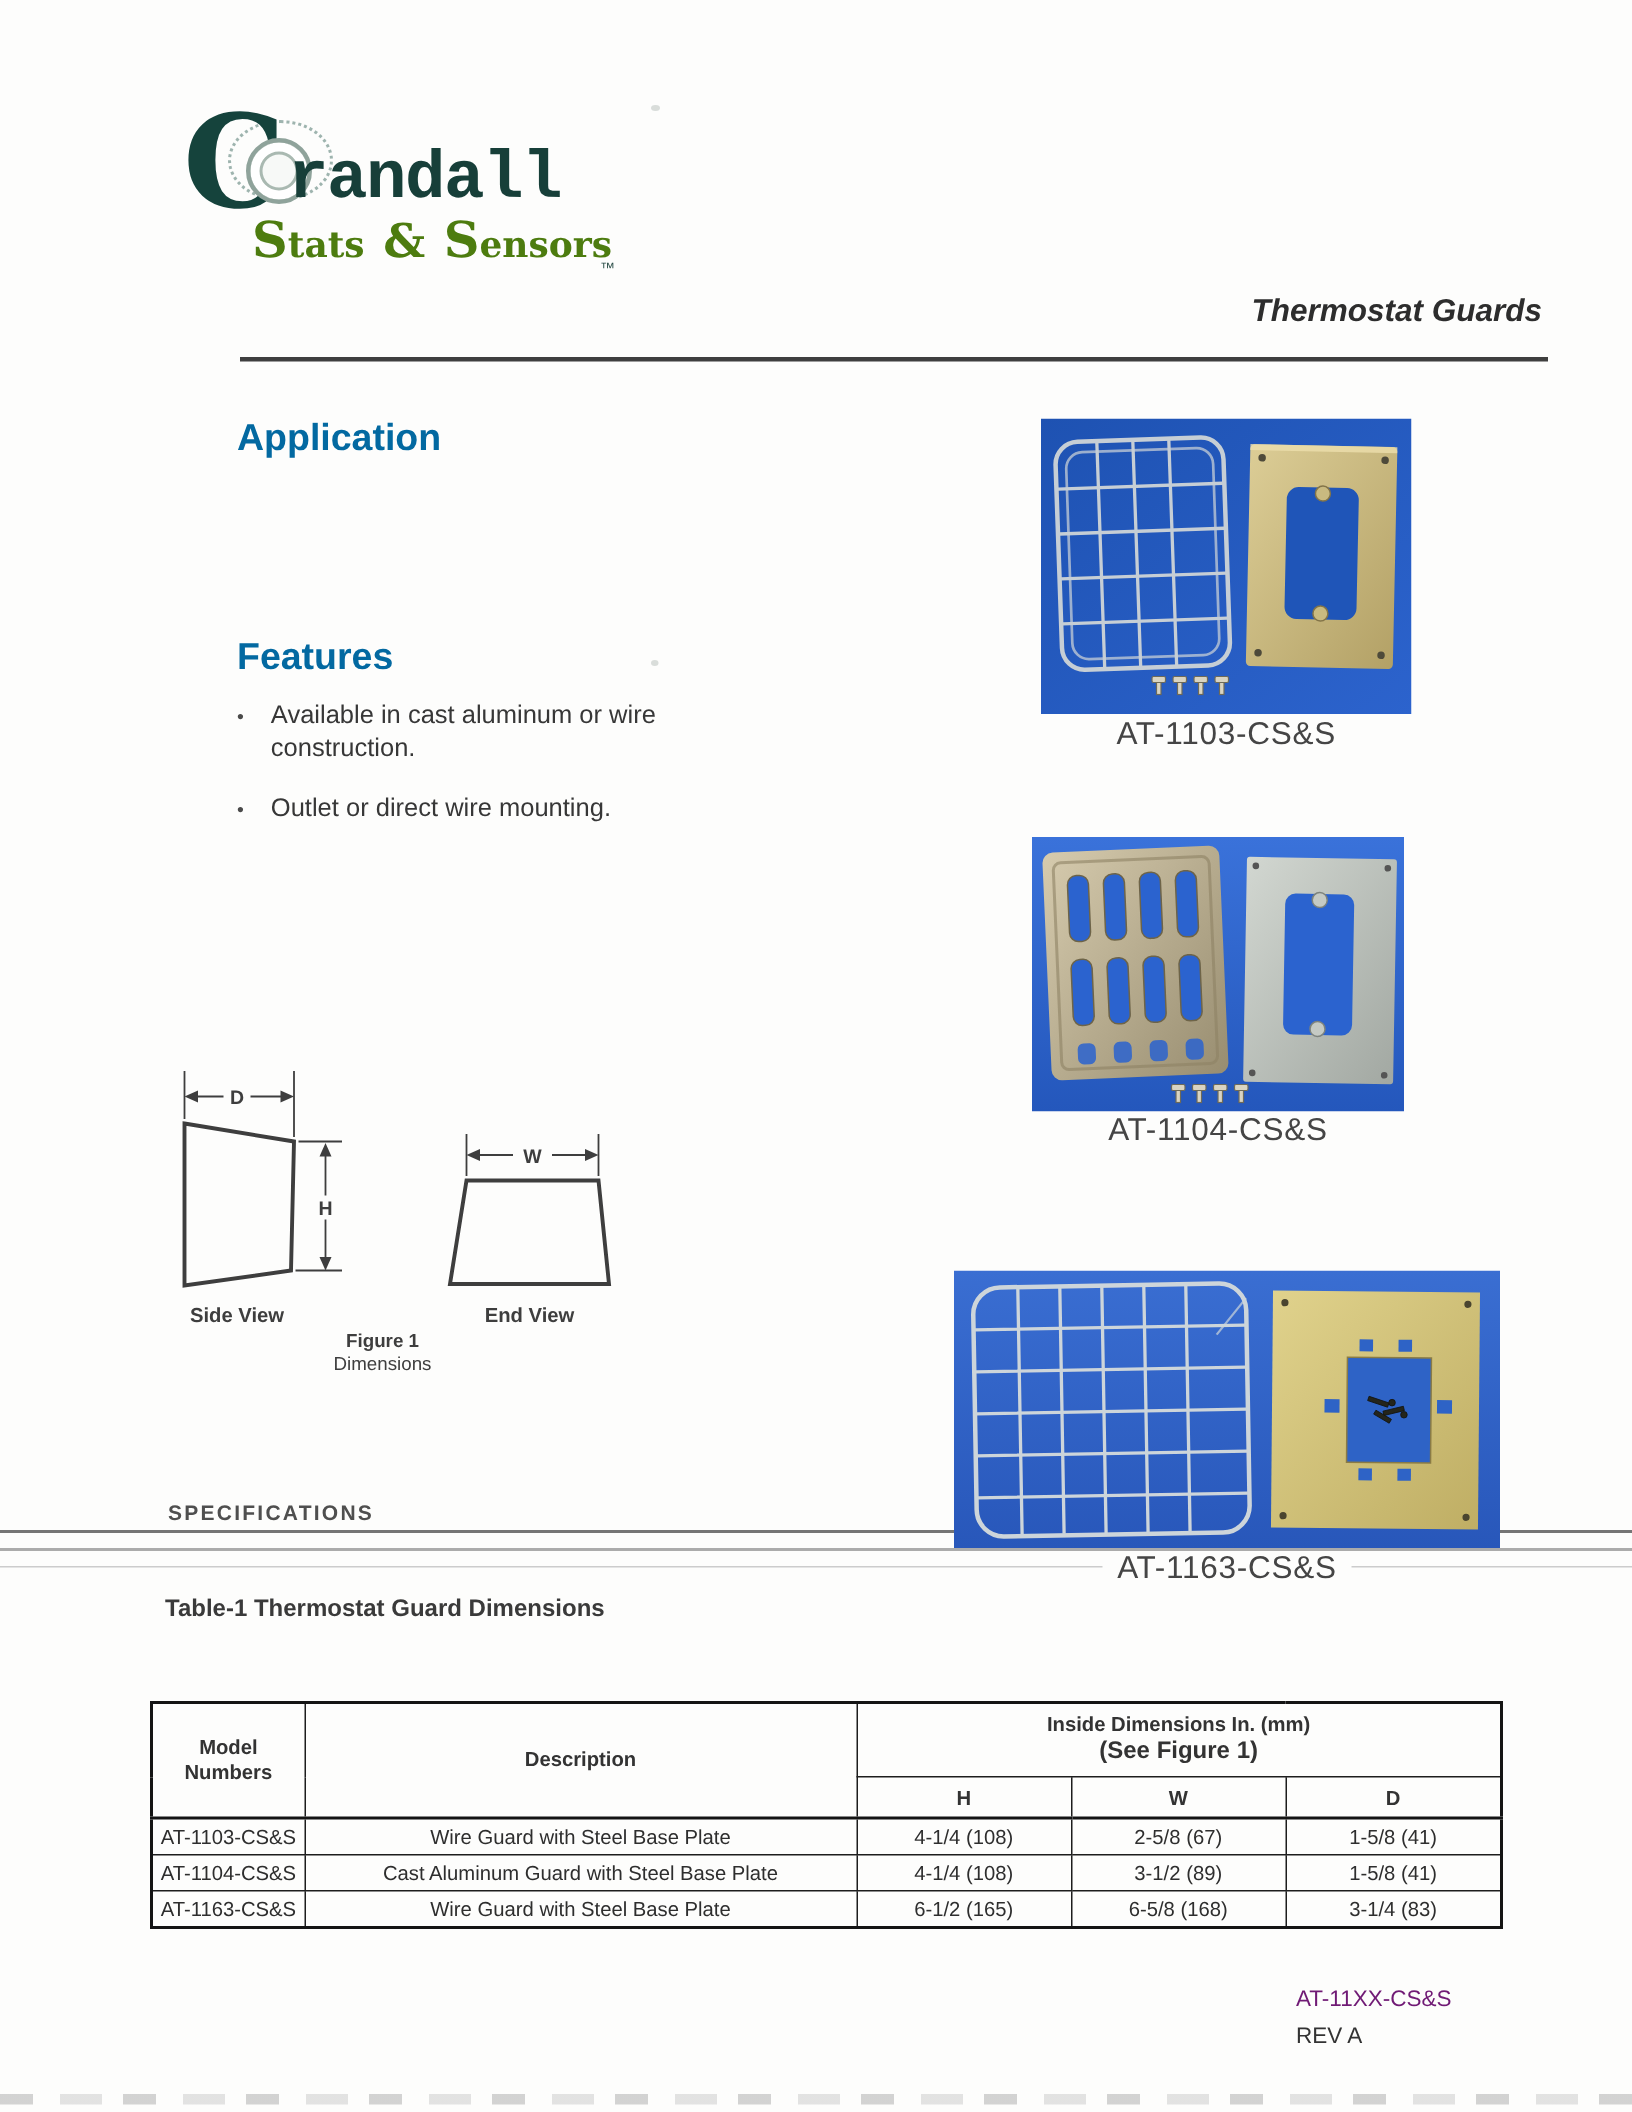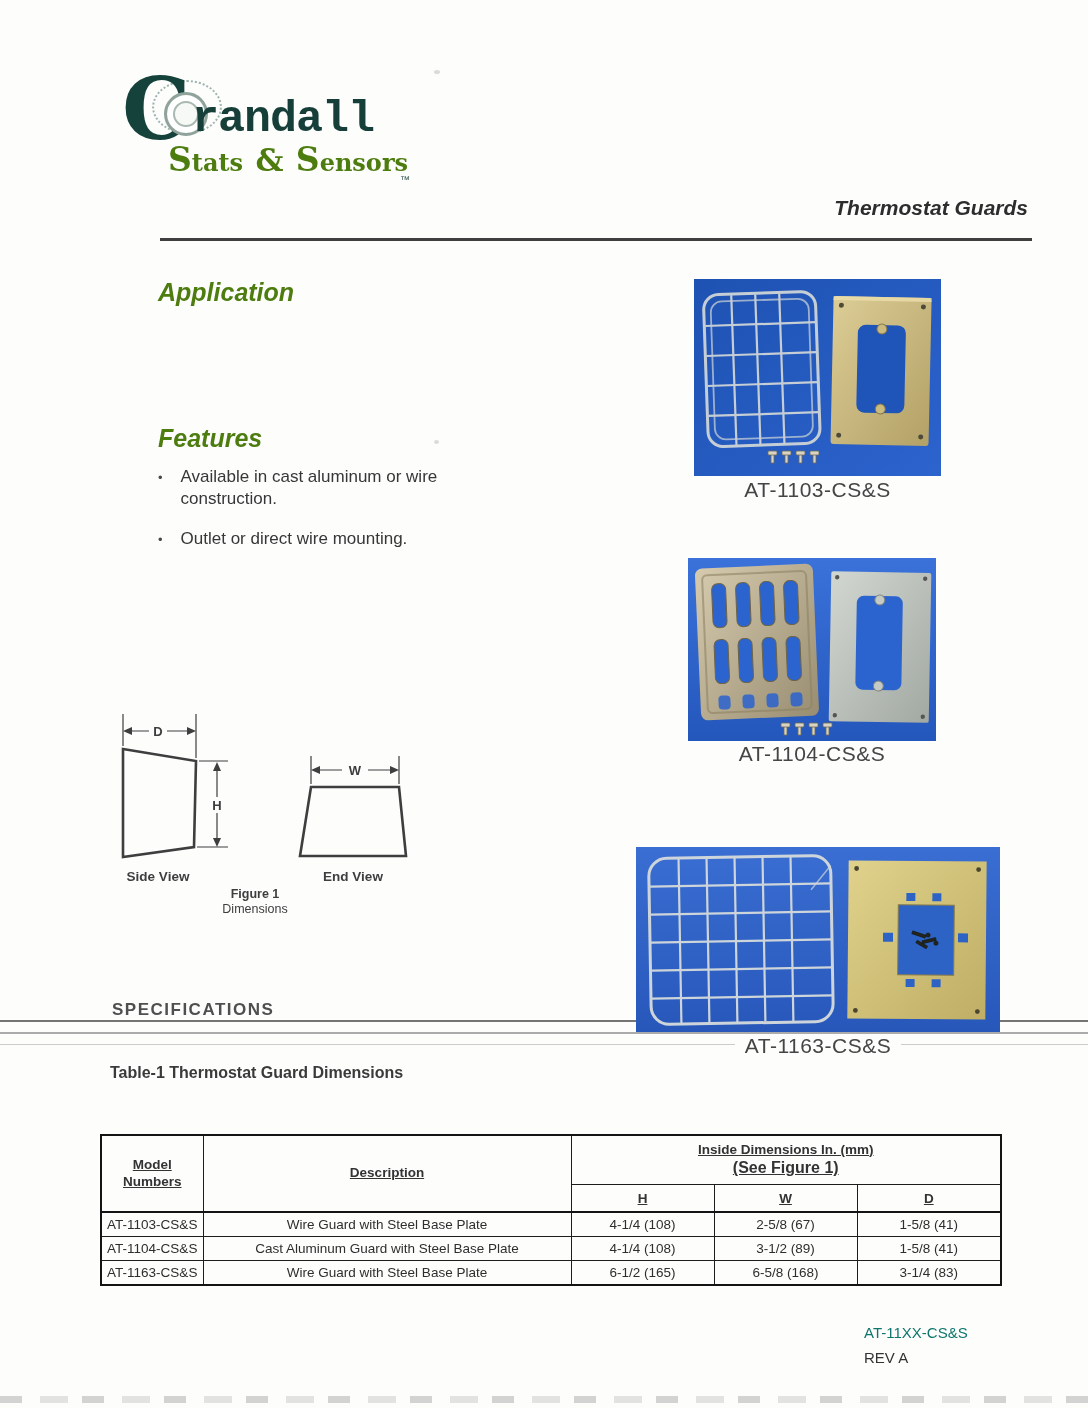--- a/index.html
+++ b/index.html
@@ -47,21 +47,21 @@
     right:56px; top:120px; font-size:36px; font-weight:bold; font-style:italic;
     color:#2d2d2d; white-space:nowrap;
   }
   .subtitle {
     right:60px; top:196px; font-size:21px; font-weight:bold; font-style:italic;
     color:#2d2d2d; white-space:nowrap;
   }
   .head-rule { left:160px; top:238px; width:872px; height:3px; background:#3f3f3f; }
 
   
-  .section-heading { font-size:25px; font-weight:bold; color:#4d7c0f;font-style:italic; }
+  .section-heading { font-size:25px; font-weight:bold; color:#0369a1; }
   .app-heading { left:158px; top:278px; }
   .app-body { left:160px; top:318px; width:390px; font-size:17px; line-height:1.35; color:#373737; }
   .feat-heading { left:158px; top:424px; }
   .feat-list { left:158px; top:466px; width:350px; }
   .feat-item { display:flex; gap:18px; margin-bottom:18px; font-size:17px; line-height:1.3; color:#373737; }
   .bullet { font-size:13px; line-height:1.8; color:#4a4a4a; }
 
   
   .photo { position:absolute; }
   .photo svg { display:block; }
@@ -75,48 +75,48 @@
   .cap1 { left:694px; top:478px; width:247px; }
   .cap2 { left:688px; top:742px; width:248px; }
   .cap3 { left:636px; top:1034px; width:364px; }
   .cap3 span { background:#fdfdfc; padding:0 10px; display:inline-block; }
 
   
   .figure1 { left:95px; top:700px; }
 
   
   .spec-heading {
-    left:112px; top:1000px; font-size:17px; font-weight:bold; color:#4f4f4f;
+    left:112px; top:1000px; font-size:14px; font-weight:bold; color:#4f4f4f;
     letter-spacing:1.5px; z-index:2;
   }
   .spec-line1 { left:0; top:1020px; width:1088px; height:2px; background:#757575; z-index:1; }
   .spec-line2 { left:0; top:1032px; width:1088px; height:2px; background:#ababab; z-index:1; }
   .spec-line3 { left:0; top:1044px; width:1088px; height:1px; background:#cccccc; z-index:1; }
   .table-title { left:110px; top:1064px; font-size:16px; font-weight:bold; color:#3a3a3a; }
 
   
   .spec-table {
     position:absolute; left:100px; top:1134px; width:900px;
     border-collapse:collapse; table-layout:fixed;
     font-size:13.5px; color:#2e2e2e; background:#fdfdfc;
   }
   .spec-table th, .spec-table td {
     border:1.6px solid #1d1d1d; text-align:center; padding:1px 4px;
     overflow:hidden; white-space:nowrap;
   }
   .spec-table { border:2.4px solid #141414; }
-  .spec-table th { font-weight:bold; color:#333;text-decoration:underline; }
+  .spec-table th { font-weight:bold; color:#333; }
   .th-tall { height:46px; white-space:normal !important; line-height:1.25; }
   .th-sub { height:24px; }
   .spec-table tbody td { height:21px; }
   .spec-table tbody tr:first-child td { border-top:2.2px solid #141414; }
   .dims-note { font-weight:bold; font-size:16px; display:block; }
 
   
-  .footer-part { left:864px; top:1324px; font-size:15px; color:#0f766e; }
+  .footer-part { left:864px; top:1324px; font-size:15px; color:#701a75; }
   .footer-rev { left:864px; top:1349px; font-size:15px; color:#333333; }
 
   
   .scan-bottom {
     left:0; top:1396px; width:1088px; height:7px; opacity:.45;
     background: repeating-linear-gradient(90deg,
       #9f9f9f 0 22px, transparent 22px 40px,
       #c2c2c2 40px 68px, transparent 68px 82px);
   }
   .speck { position:absolute; background:#c9cfcc; border-radius:50%; opacity:.7; }

